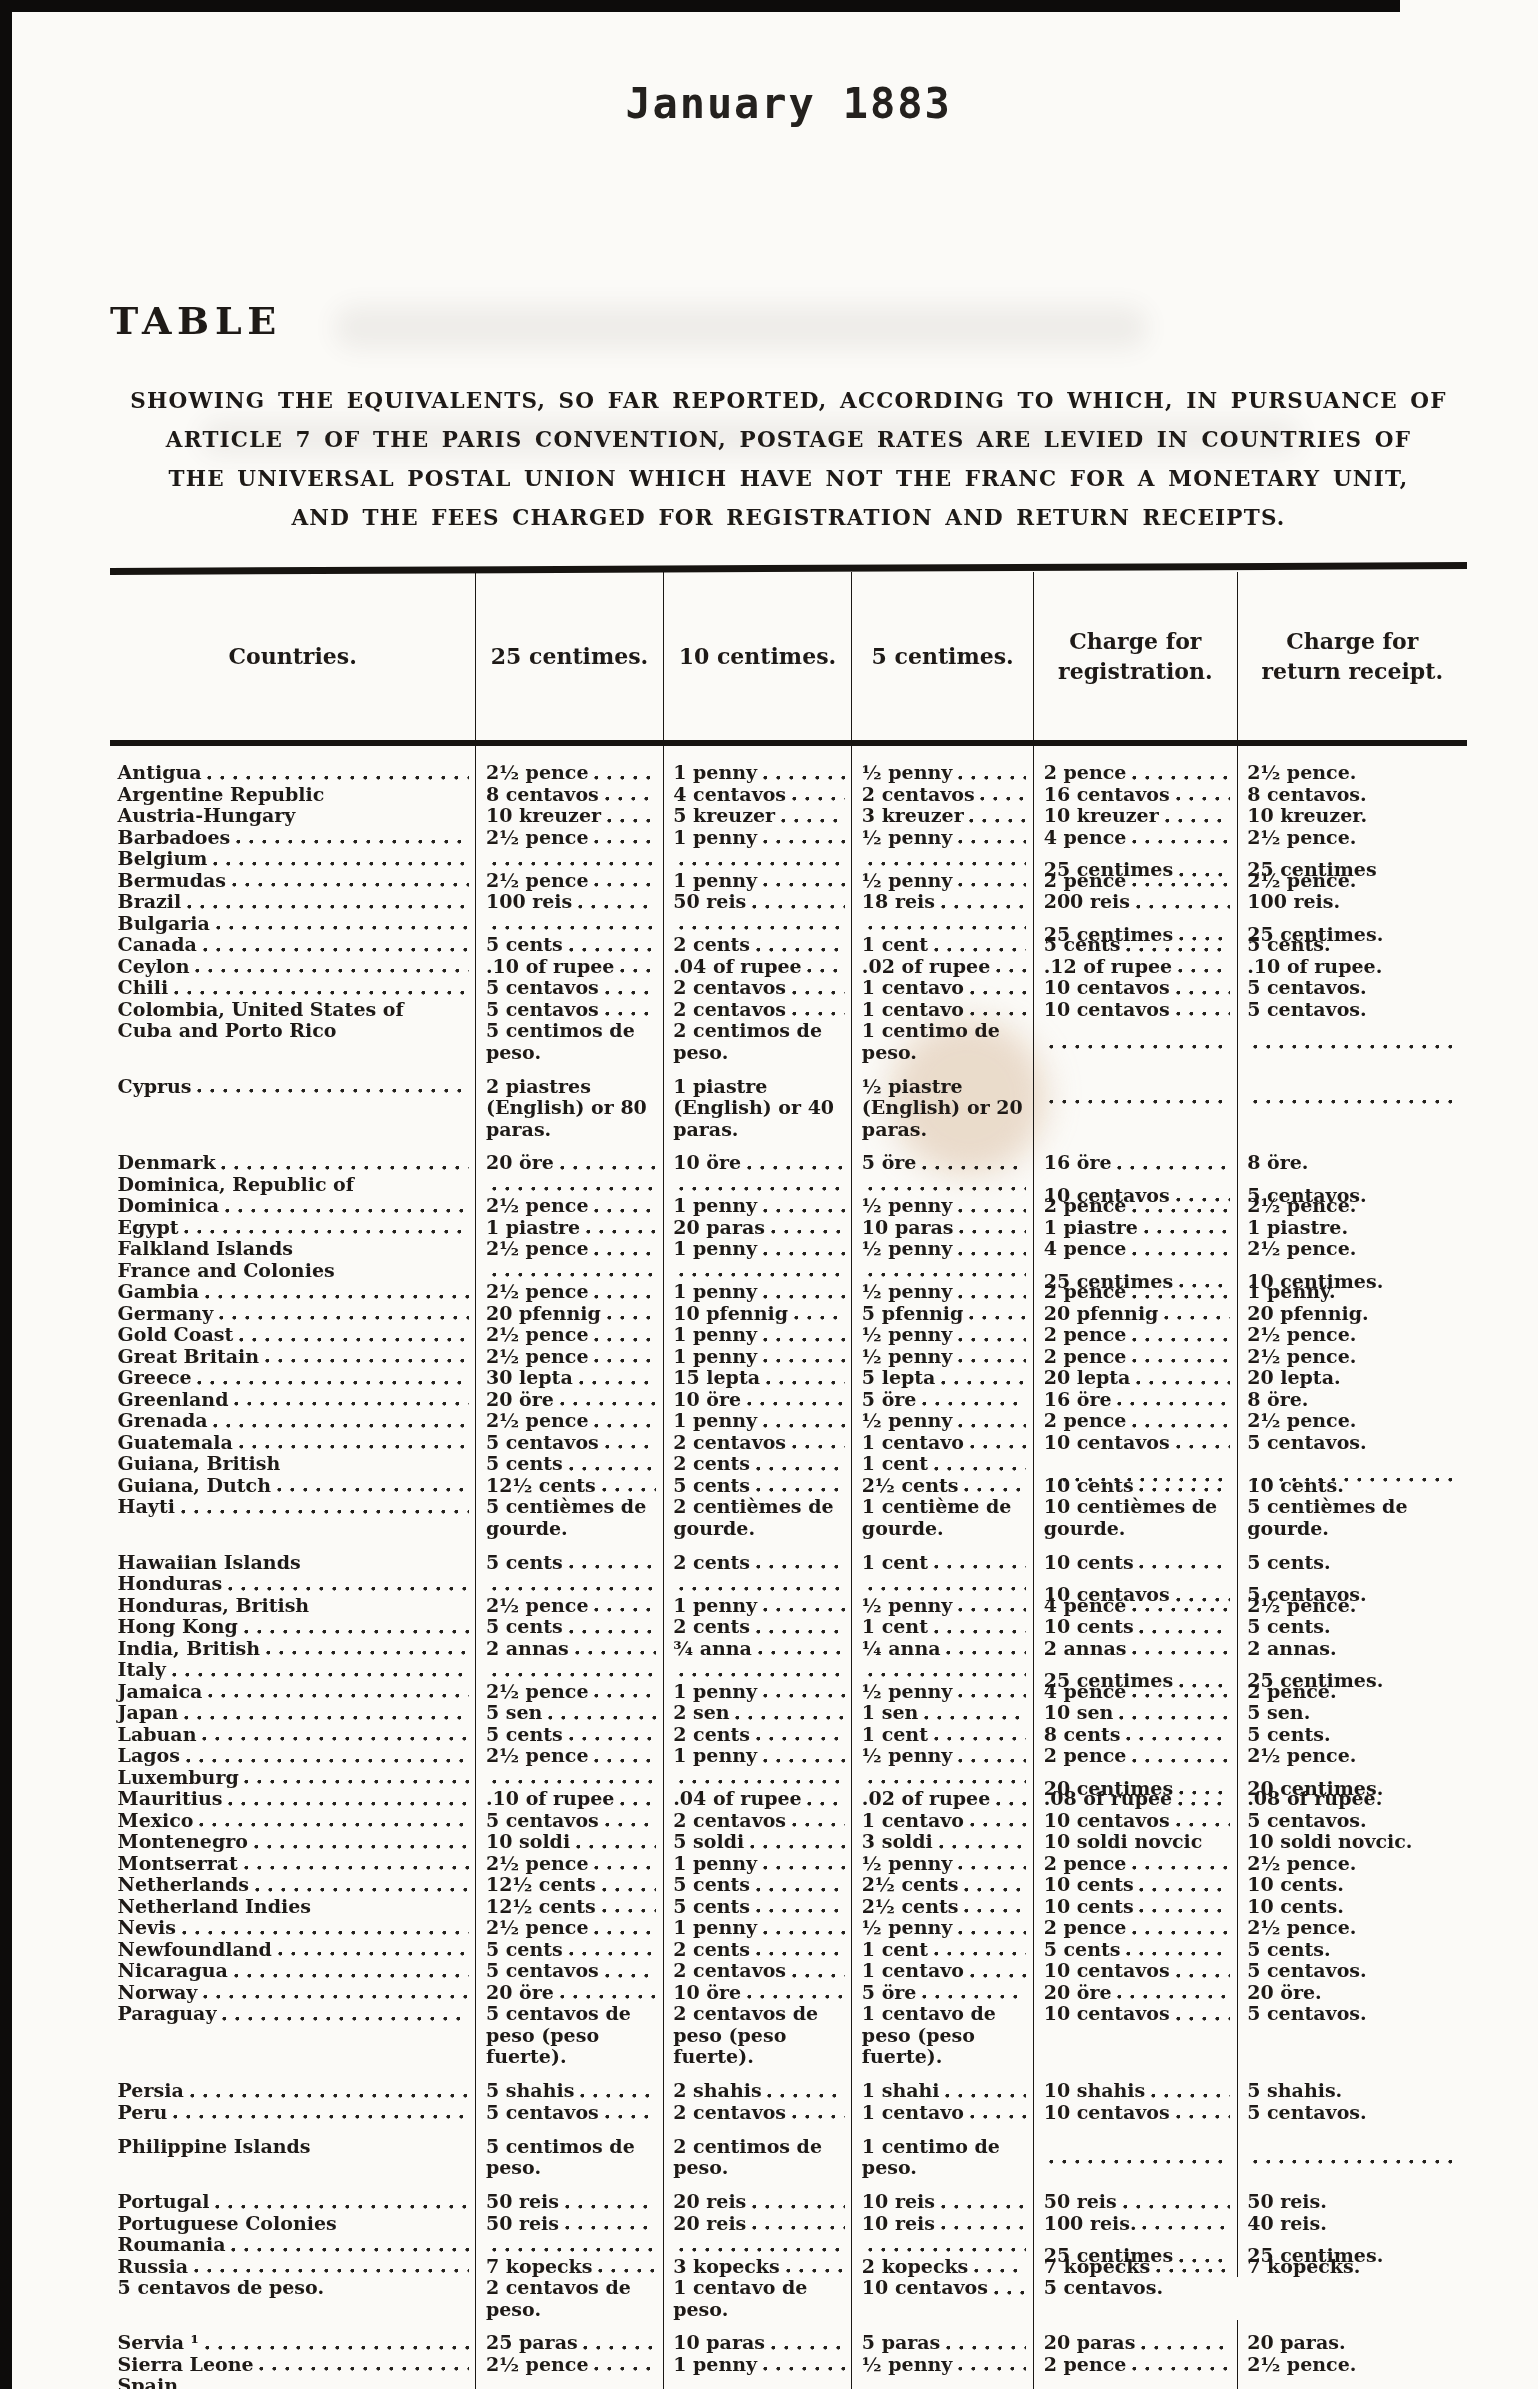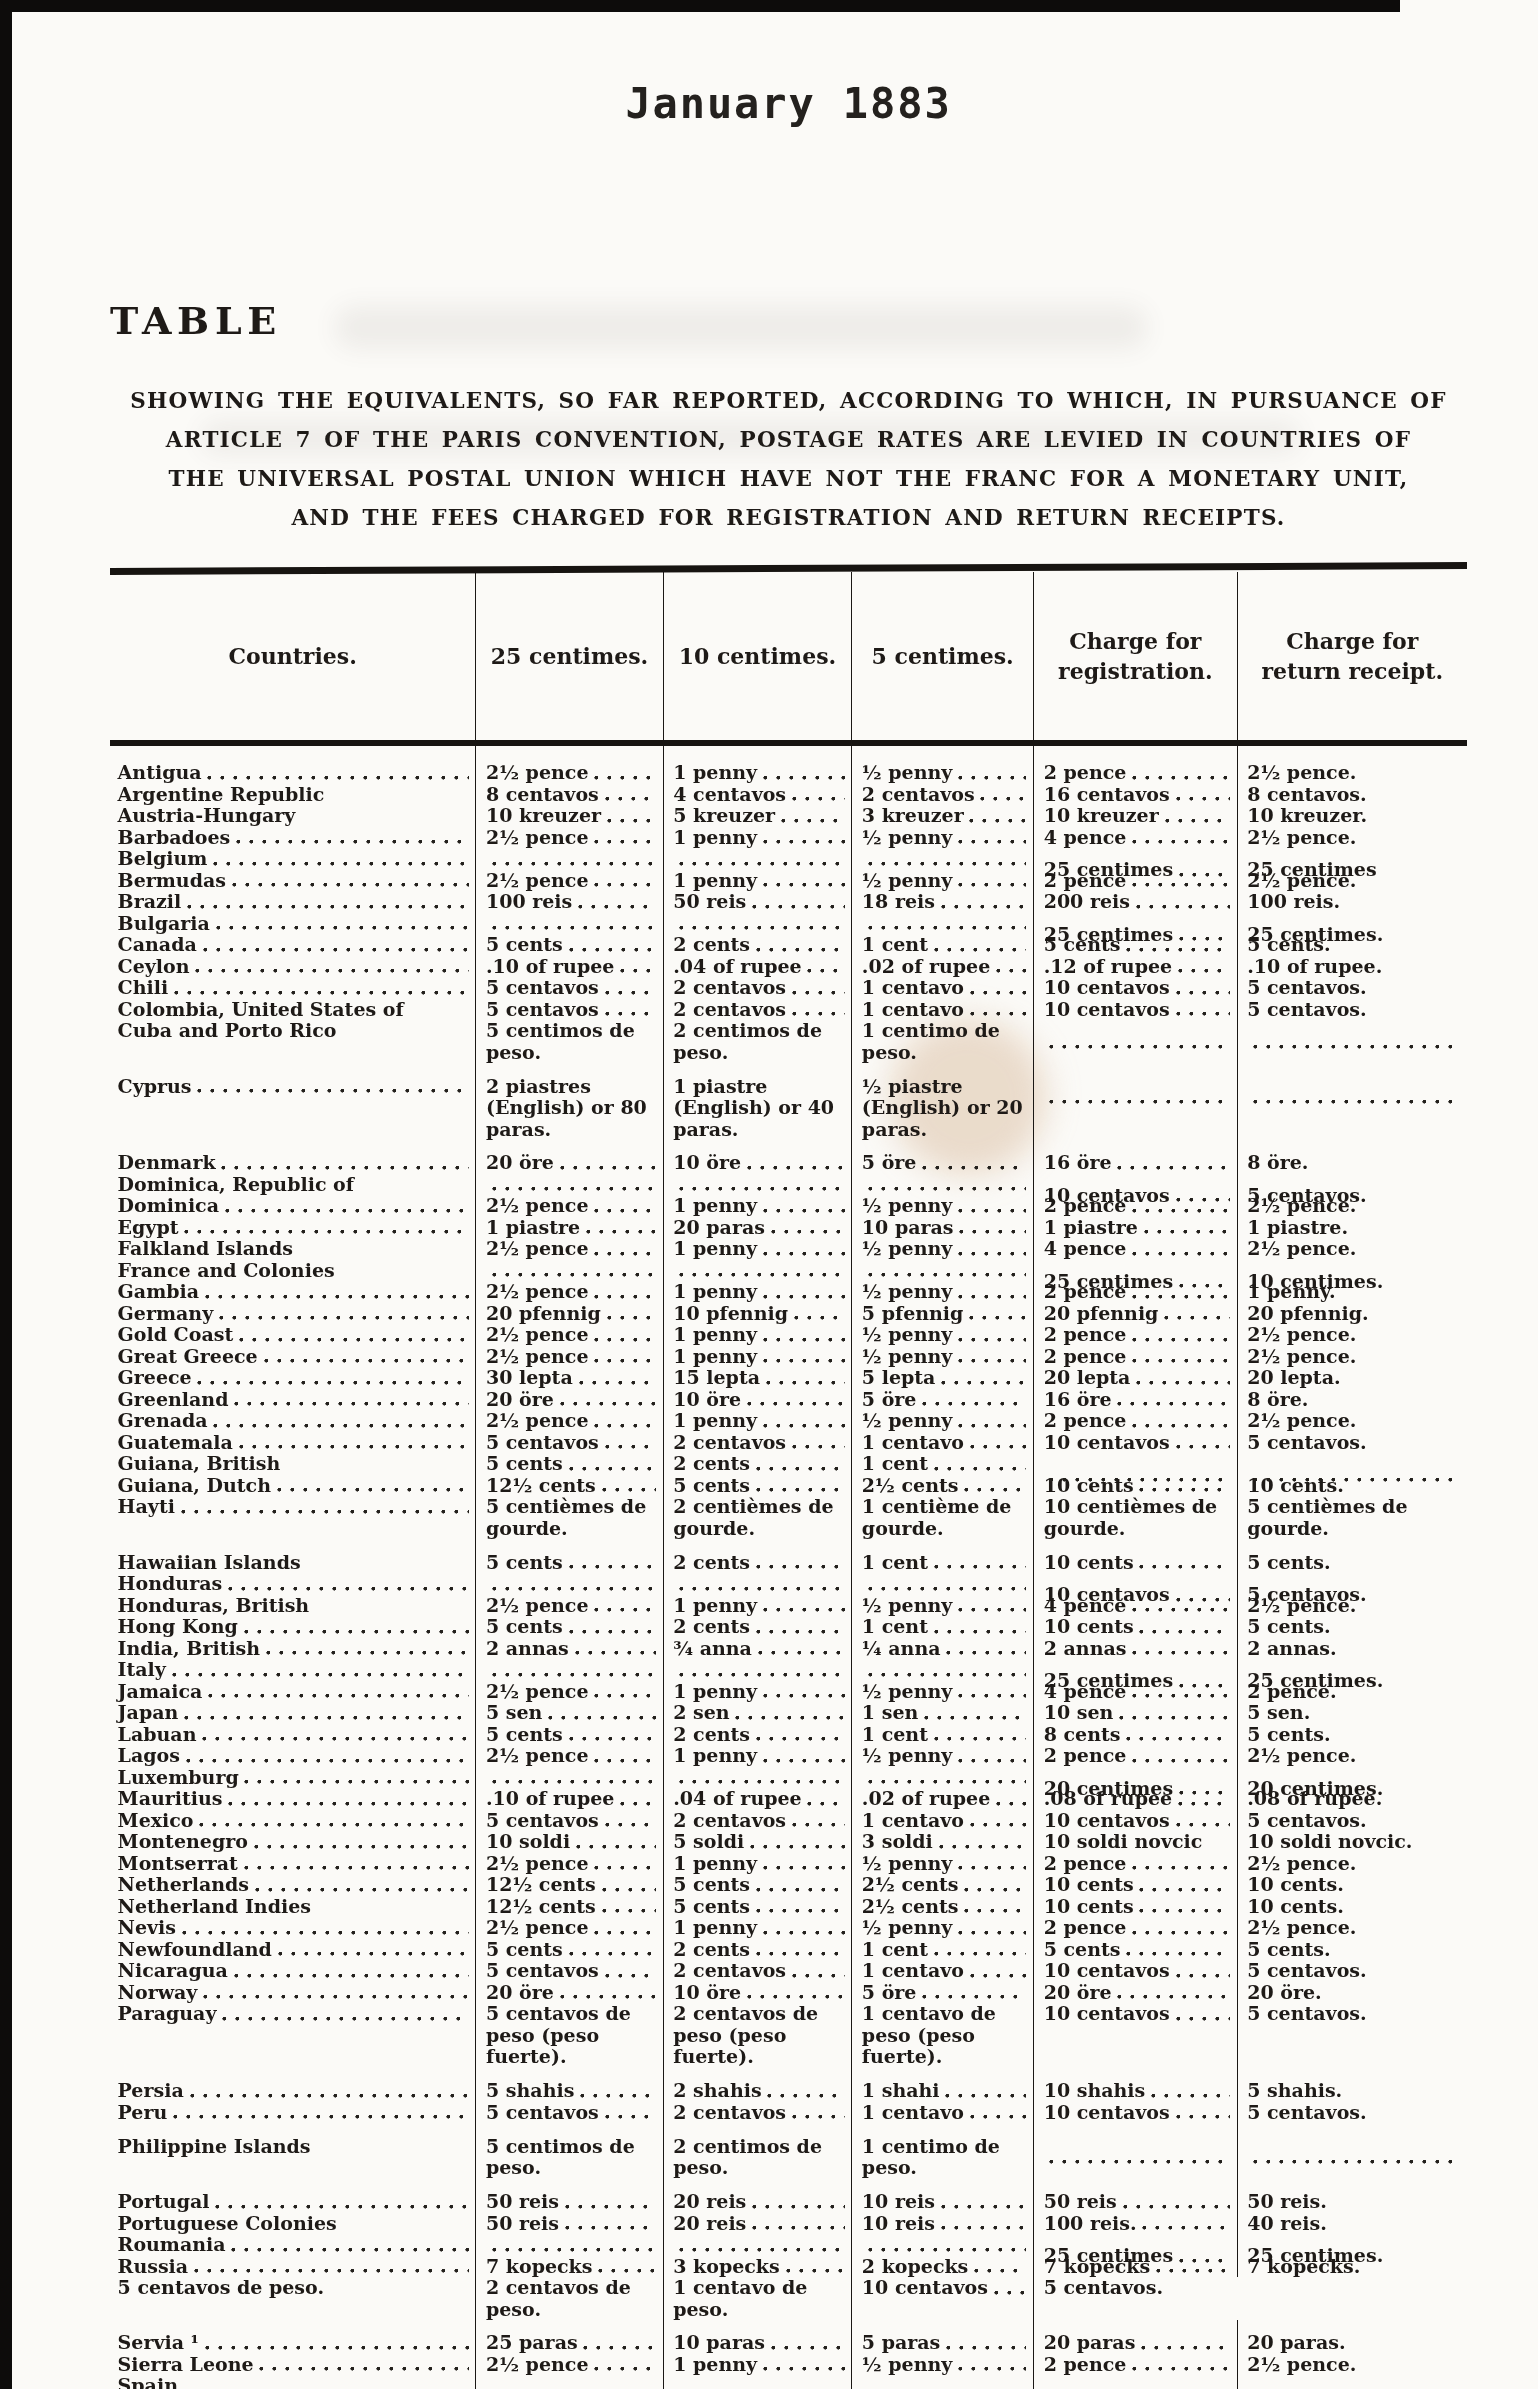--- a/index.html
+++ b/index.html
@@ -937,21 +937,21 @@
           </div>
           <div class="cell">
             <div class="cellin">
               <span class="val">2½ pence.</span>
             </div>
           </div>
         </div>
         <div class="grid row">
           <div class="cell">
             <div class="cellin">
-              <span class="val">Great Greece</span>
+              <span class="val">Great Britain</span>
               <span class="lead"></span>
             </div>
           </div>
           <div class="cell">
             <div class="cellin">
               <span class="val">2½ pence</span>
               <span class="lead"></span>
             </div>
           </div>
           <div class="cell">

